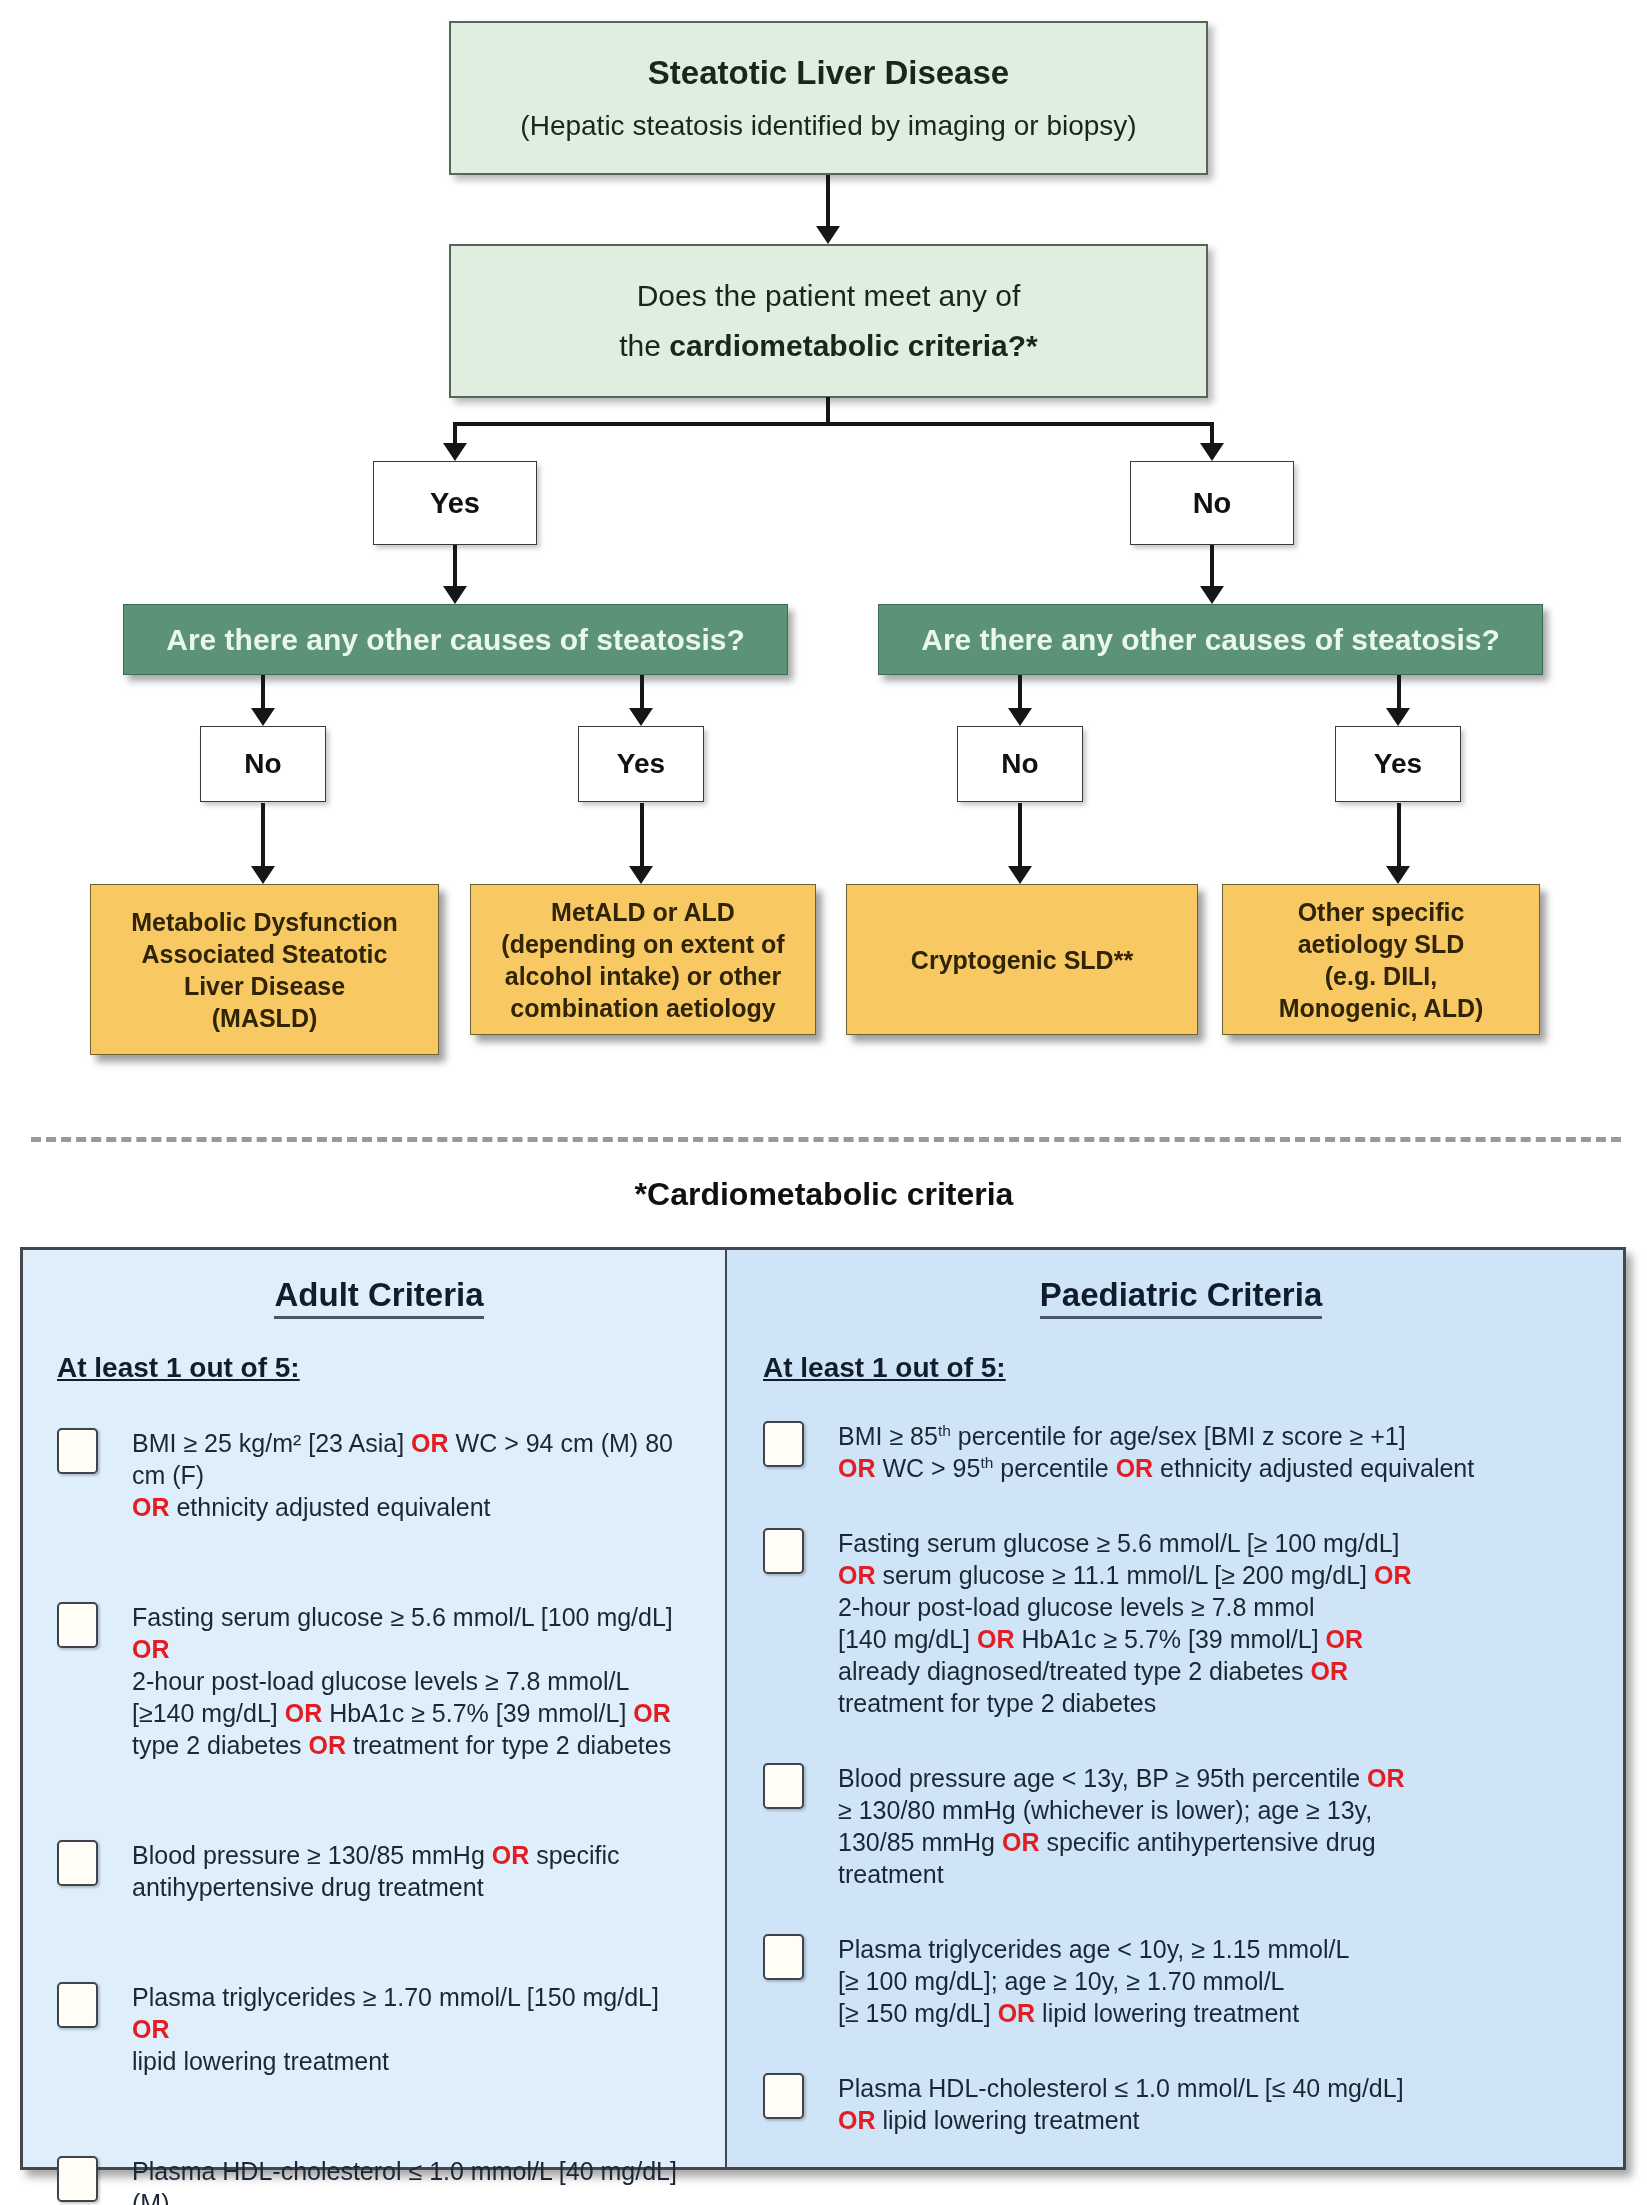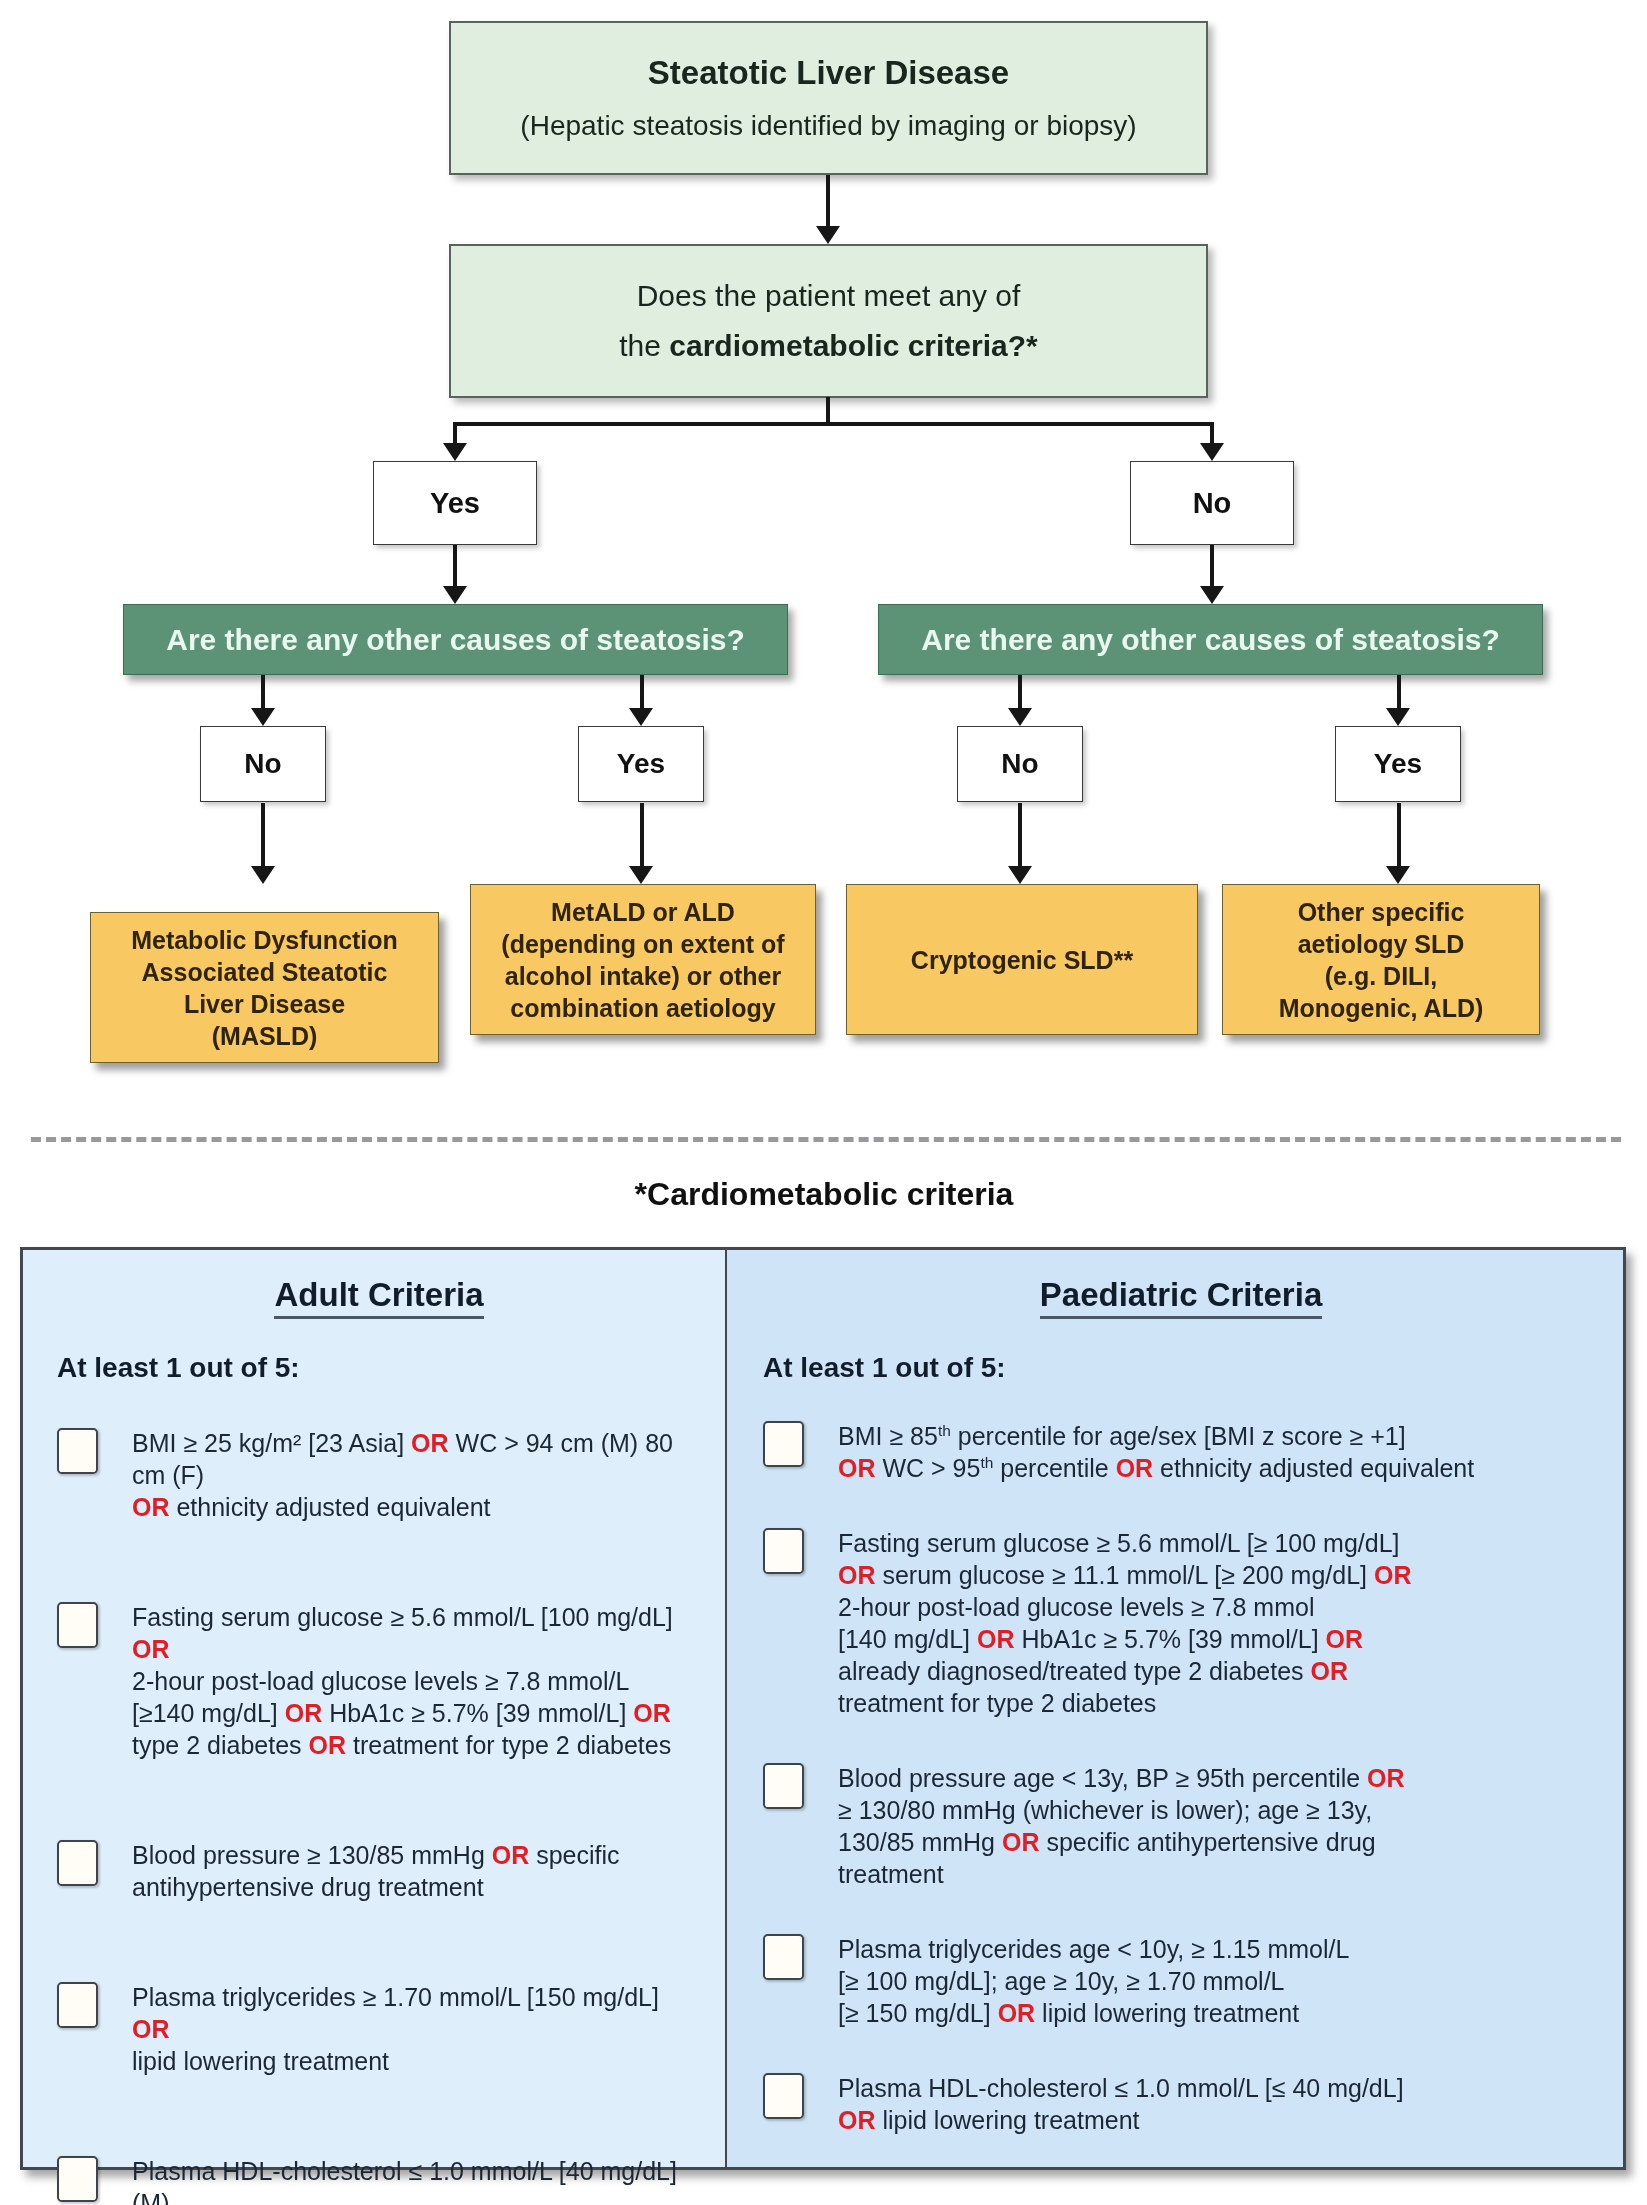--- a/index.html
+++ b/index.html
@@ -34,21 +34,21 @@
   
   .criteria-table{position:absolute;left:20px;top:1247px;width:1606px;height:923px;
         display:flex;border:3px solid #42484d;box-sizing:border-box;
         box-shadow:6px 7.2px 8.4px rgba(0,0,0,0.35);
         font-size:25px;line-height:32px;color:#1b2735;}
   .col{box-sizing:border-box;padding:18px 24px 18px 34px;}
   .col-adult{width:702px;background:#dfeefb;}
   .col-paed{flex:1;background:#cfe5f7;border-left:2.4px solid #42484d;padding-left:36px;}
   .col-title{text-align:center;font-size:33px;font-weight:bold;margin:11px 0 0 0;color:#121d2b;}
   .col-title span{display:inline-block;border-bottom:3px solid #4a5866;padding-bottom:4.8px;}
-  .atleast{font-weight:bold;font-size:28px;margin:33px 0 0 0;color:#121d2b;}
+  .atleast{font-weight:bold;font-size:28px;margin:33px 0 0 0;color:#121d2b;text-decoration:underline;}
   .item{display:flex;align-items:flex-start;}
   .adult-gap-first{margin-top:43px;} .adult-gap{margin-top:78px;}
   .paed-gap-first{margin-top:36px;}  .paed-gap{margin-top:43px;}
   .cb{width:37px;height:42px;background:#fffdf6;border:2.4px solid #3d444c;border-radius:4.8px;
       margin-right:34px;margin-top:1.2px;flex:0 0 auto;box-shadow:1.2px 1.8px 2.4px rgba(0,0,0,0.2);}
   .ctext{flex:1;}
   .or{color:#e21d23;font-weight:bold;}
   sup{font-size:62%;vertical-align:super;line-height:0;}
 </style>
 </head>
@@ -119,21 +119,21 @@
 
   <div class="vl" style="left:261px;top:803px;height:64px;"></div>
   <div class="ah" style="left:251px;top:866px;"></div>
   <div class="vl" style="left:640px;top:803px;height:64px;"></div>
   <div class="ah" style="left:629px;top:866px;"></div>
   <div class="vl" style="left:1018px;top:803px;height:64px;"></div>
   <div class="ah" style="left:1008px;top:866px;"></div>
   <div class="vl" style="left:1397px;top:803px;height:64px;"></div>
   <div class="ah" style="left:1386px;top:866px;"></div>
 
-  <div class="box orange" style="left:90px;top:884px;width:349px;height:151px;margin-top:28px;">
+  <div class="box orange" style="left:90px;top:884px;width:349px;height:171px;">
     <span>Metabolic Dysfunction<br>Associated Steatotic<br>Liver Disease<br>(MASLD)</span>
   </div>
   <div class="box orange" style="left:470px;top:884px;width:346px;height:151px;">
     <span>MetALD or ALD<br>(depending on extent of<br>alcohol intake) or other<br>combination aetiology</span>
   </div>
   <div class="box orange" style="left:846px;top:884px;width:352px;height:151px;">
     <span>Cryptogenic SLD**</span>
   </div>
   <div class="box orange" style="left:1222px;top:884px;width:318px;height:151px;">
     <span>Other specific<br>aetiology SLD<br>(e.g. DILI,<br>Monogenic, ALD)</span>

